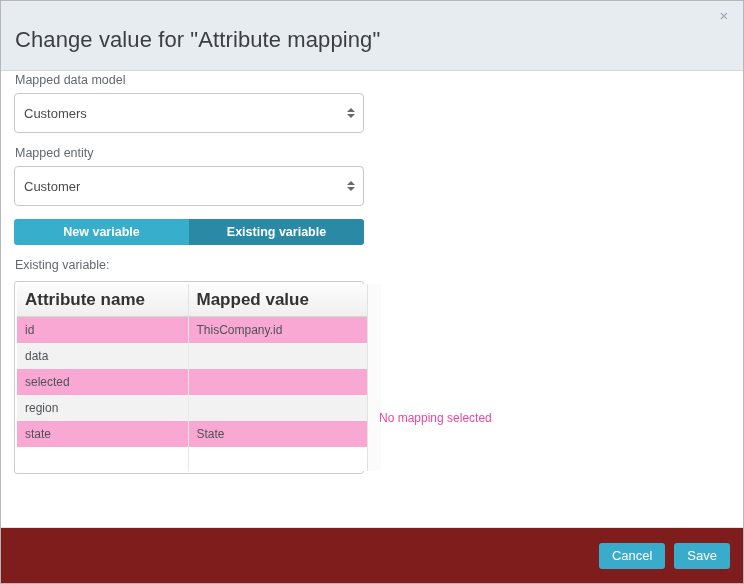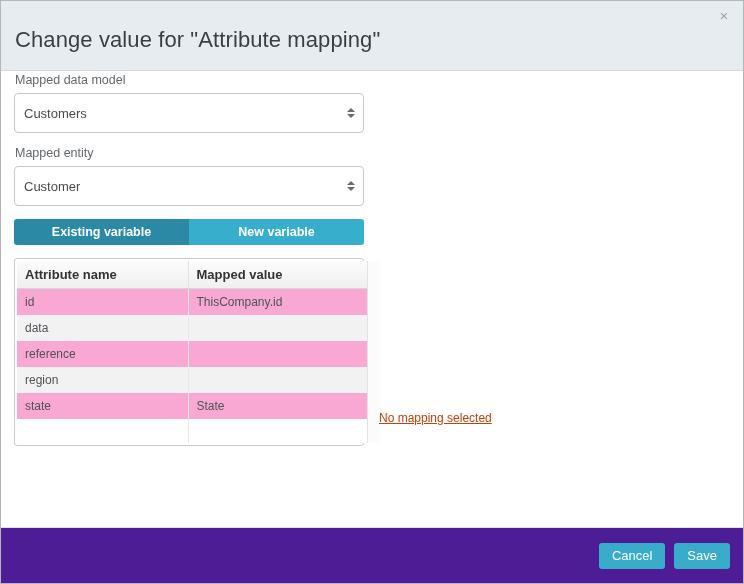--- a/index.html
+++ b/index.html
@@ -164,21 +164,21 @@
   }
   .map-table {
     border-collapse: collapse;
     table-layout: fixed;
     width: 333px;
     font-size: 12px;
   }
   .map-table th {
     text-align: left;
     font-weight: 700;
-    font-size: 13px;
+    font-size: 17px;
     color: #333333;
     padding: 6px 0 6px 8px;
     background: linear-gradient(to bottom, #fcfcfc 0%, #efefef 100%);
     border-bottom: 1px solid #d5d5d5;
     border-right: 1px solid #e2e2e2;
     height: 22px;
     box-sizing: border-box;
     white-space: nowrap;
   }
   .map-table th:last-child { border-right: none; }
@@ -210,36 +210,35 @@
 
   
   .right-panel {
     position: absolute;
     left: 378px;
     top: 340px;
     width: 350px;
   }
   .no-mapping {
     font-size: 12px;
-    color: #c2410c;
-    text-decoration: underline;
+    color: #ec4899;
   }
 
   
   .dialog-footer {
     flex: 0 0 56px;
     height: 56px;
     box-sizing: border-box;
     border-top: 1px solid #e2e2e2;
     display: flex;
     align-items: center;
     justify-content: flex-end;
     padding: 0 13px;
     gap: 9px;
-    background: #4c1d95;
+    background: #7f1d1d;
   }
   .btn {
     min-width: 50px;
     height: 26px;
     line-height: 26px;
     padding: 0 13px;
     border: none;
     border-radius: 3px;
     background: #39abcb;
     color: #ffffff;
@@ -274,45 +273,46 @@
       <div class="field-label">Mapped entity</div>
       <div class="select-wrap">
         <span class="select-value">Customer</span>
         <span class="stepper-icon">
           <i class="up"></i>
             <i class="down"></i>
         </span>
       </div>
 
       <div class="toggle-group">
+        <div class="toggle-btn inactive">New variable</div>
         <div class="toggle-btn active">Existing variable</div>
-        <div class="toggle-btn inactive">New variable</div>
       </div>
 
+      <div class="field-label">Existing variable:</div>
 
       <div class="table-area">
         <div class="table-inner">
           <table class="map-table">
             <thead>
               <tr>
                 <th class="col-name">Attribute name</th>
                 <th class="col-value">Mapped value</th>
               </tr>
             </thead>
             <tbody>
               <tr class="odd">
                 <td>id</td>
                 <td>ThisCompany.id</td>
               </tr>
               <tr class="even">
                 <td>data</td>
                 <td></td>
               </tr>
               <tr class="odd">
-                <td>reference</td>
+                <td>selected</td>
                 <td></td>
               </tr>
               <tr class="even">
                 <td>region</td>
                 <td></td>
               </tr>
               <tr class="odd">
                 <td>state</td>
                 <td>State</td>
               </tr>

